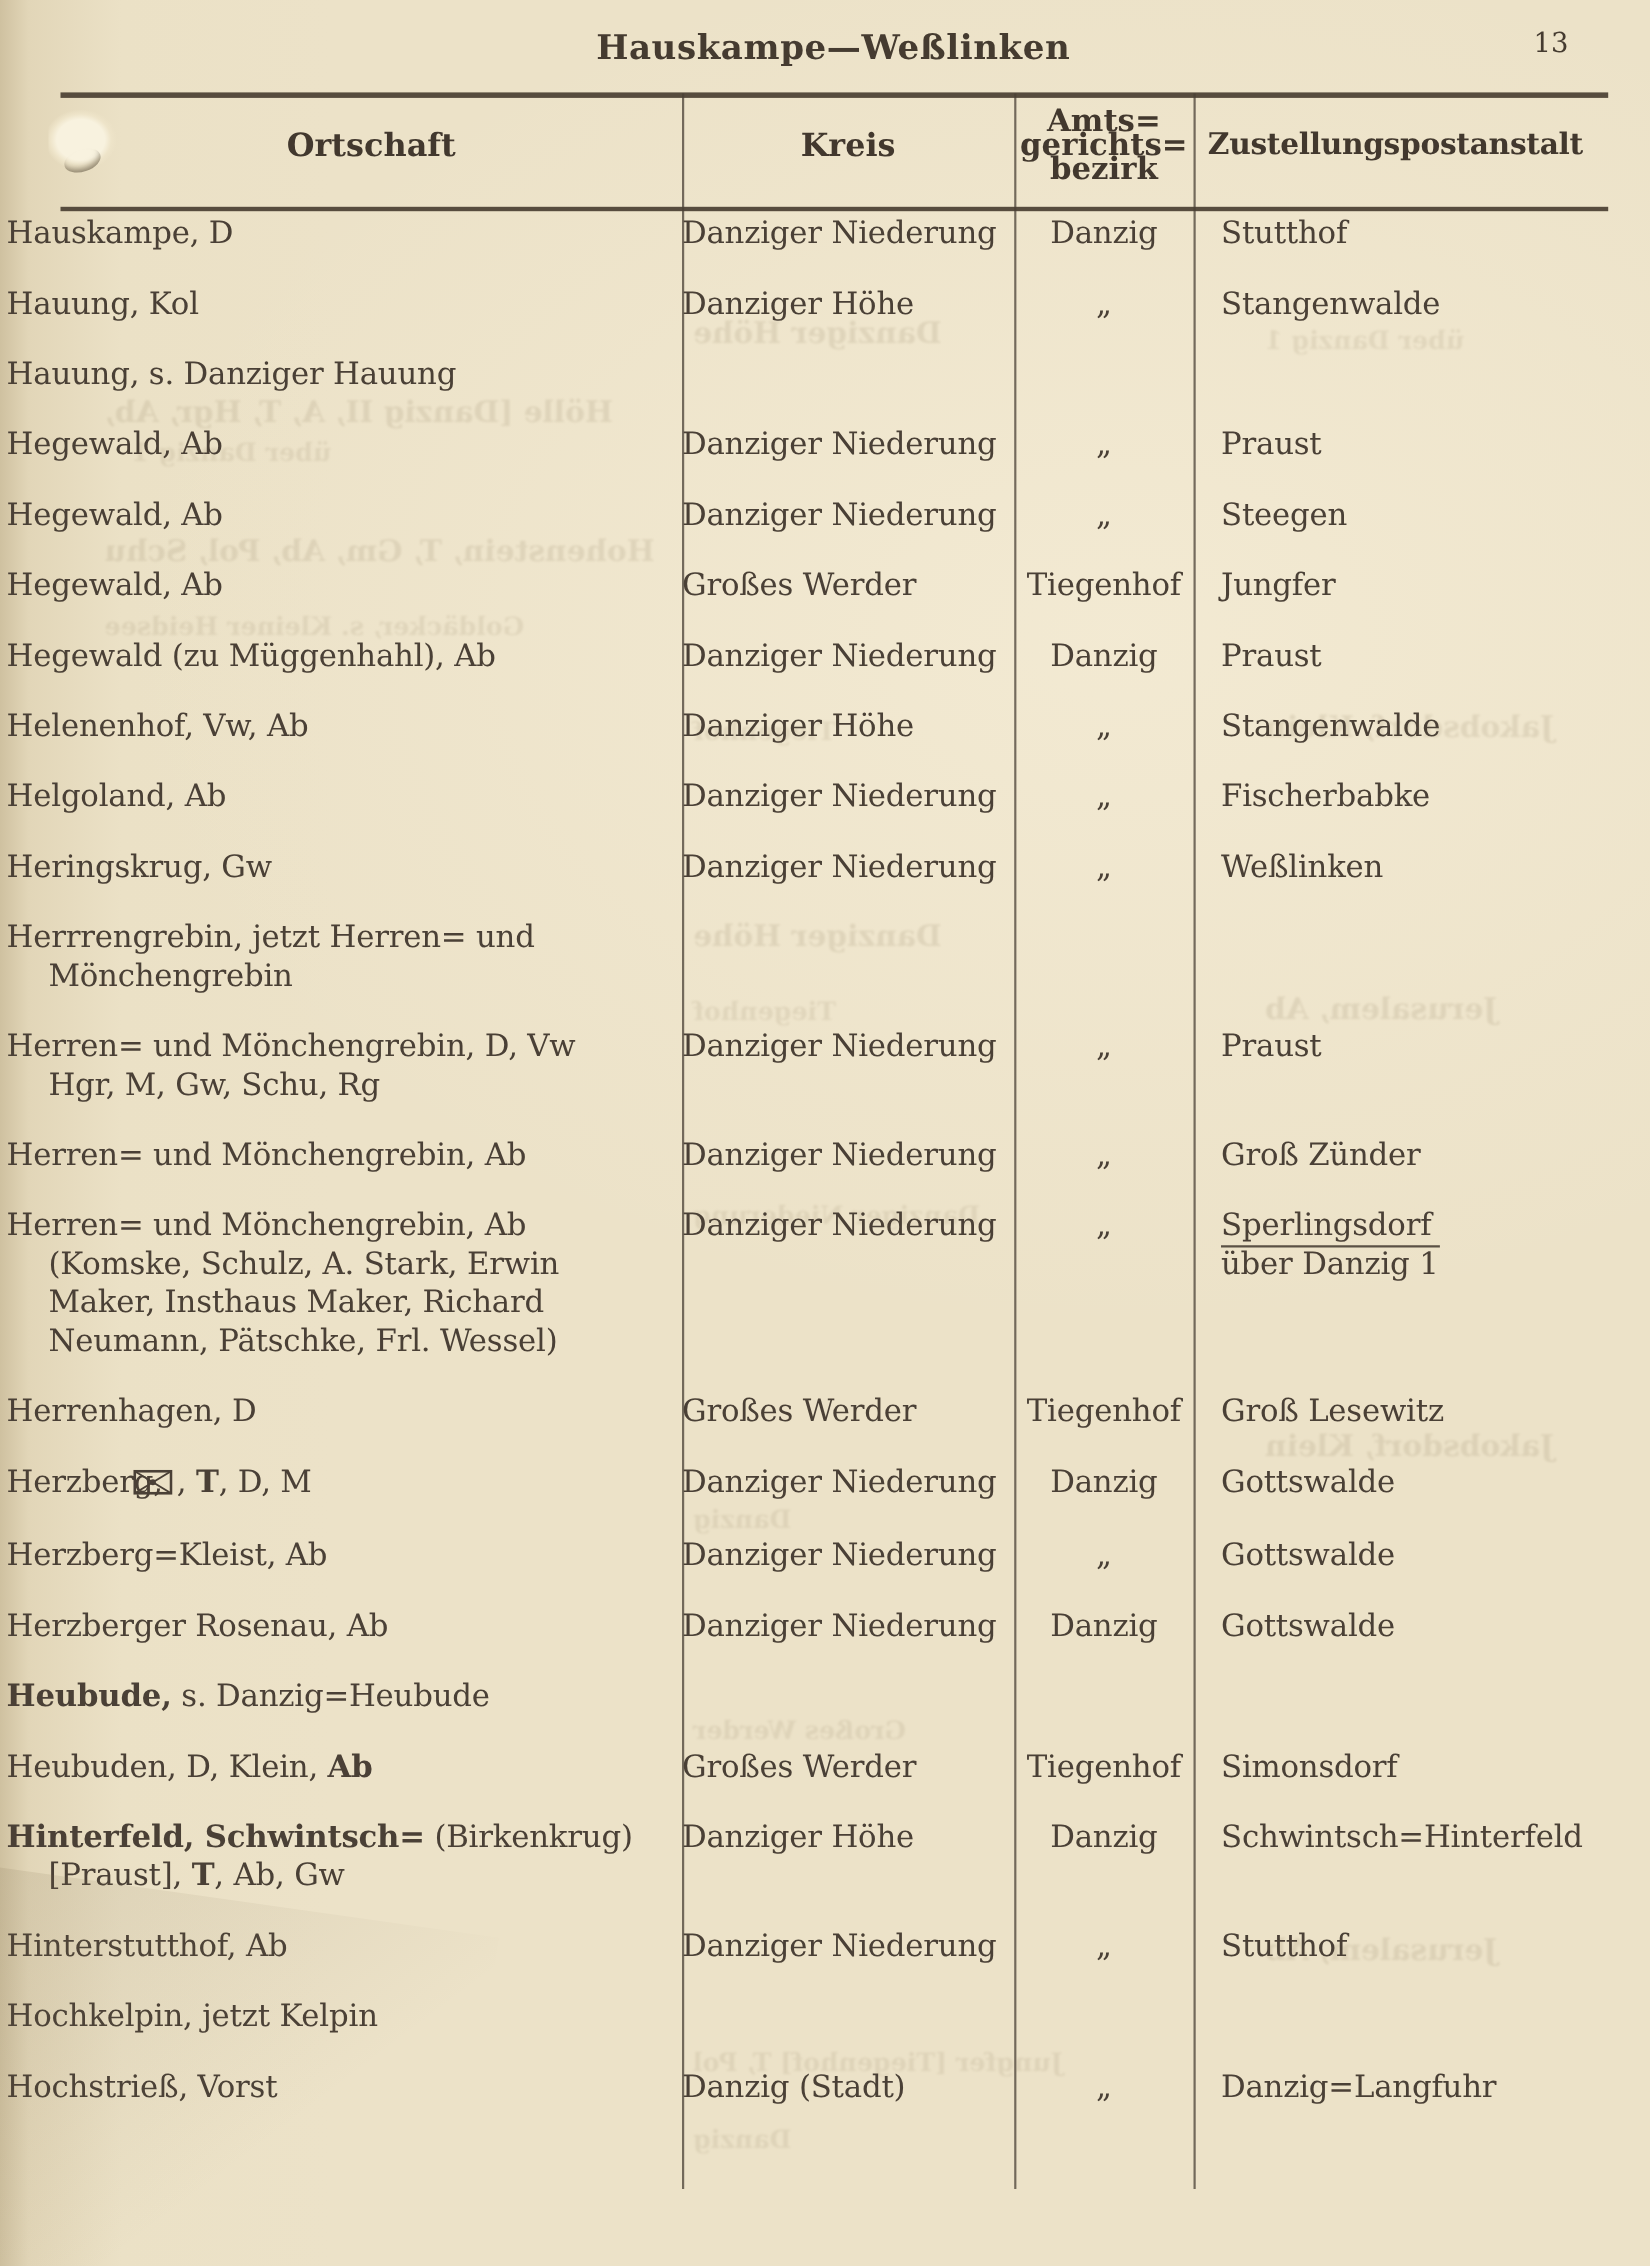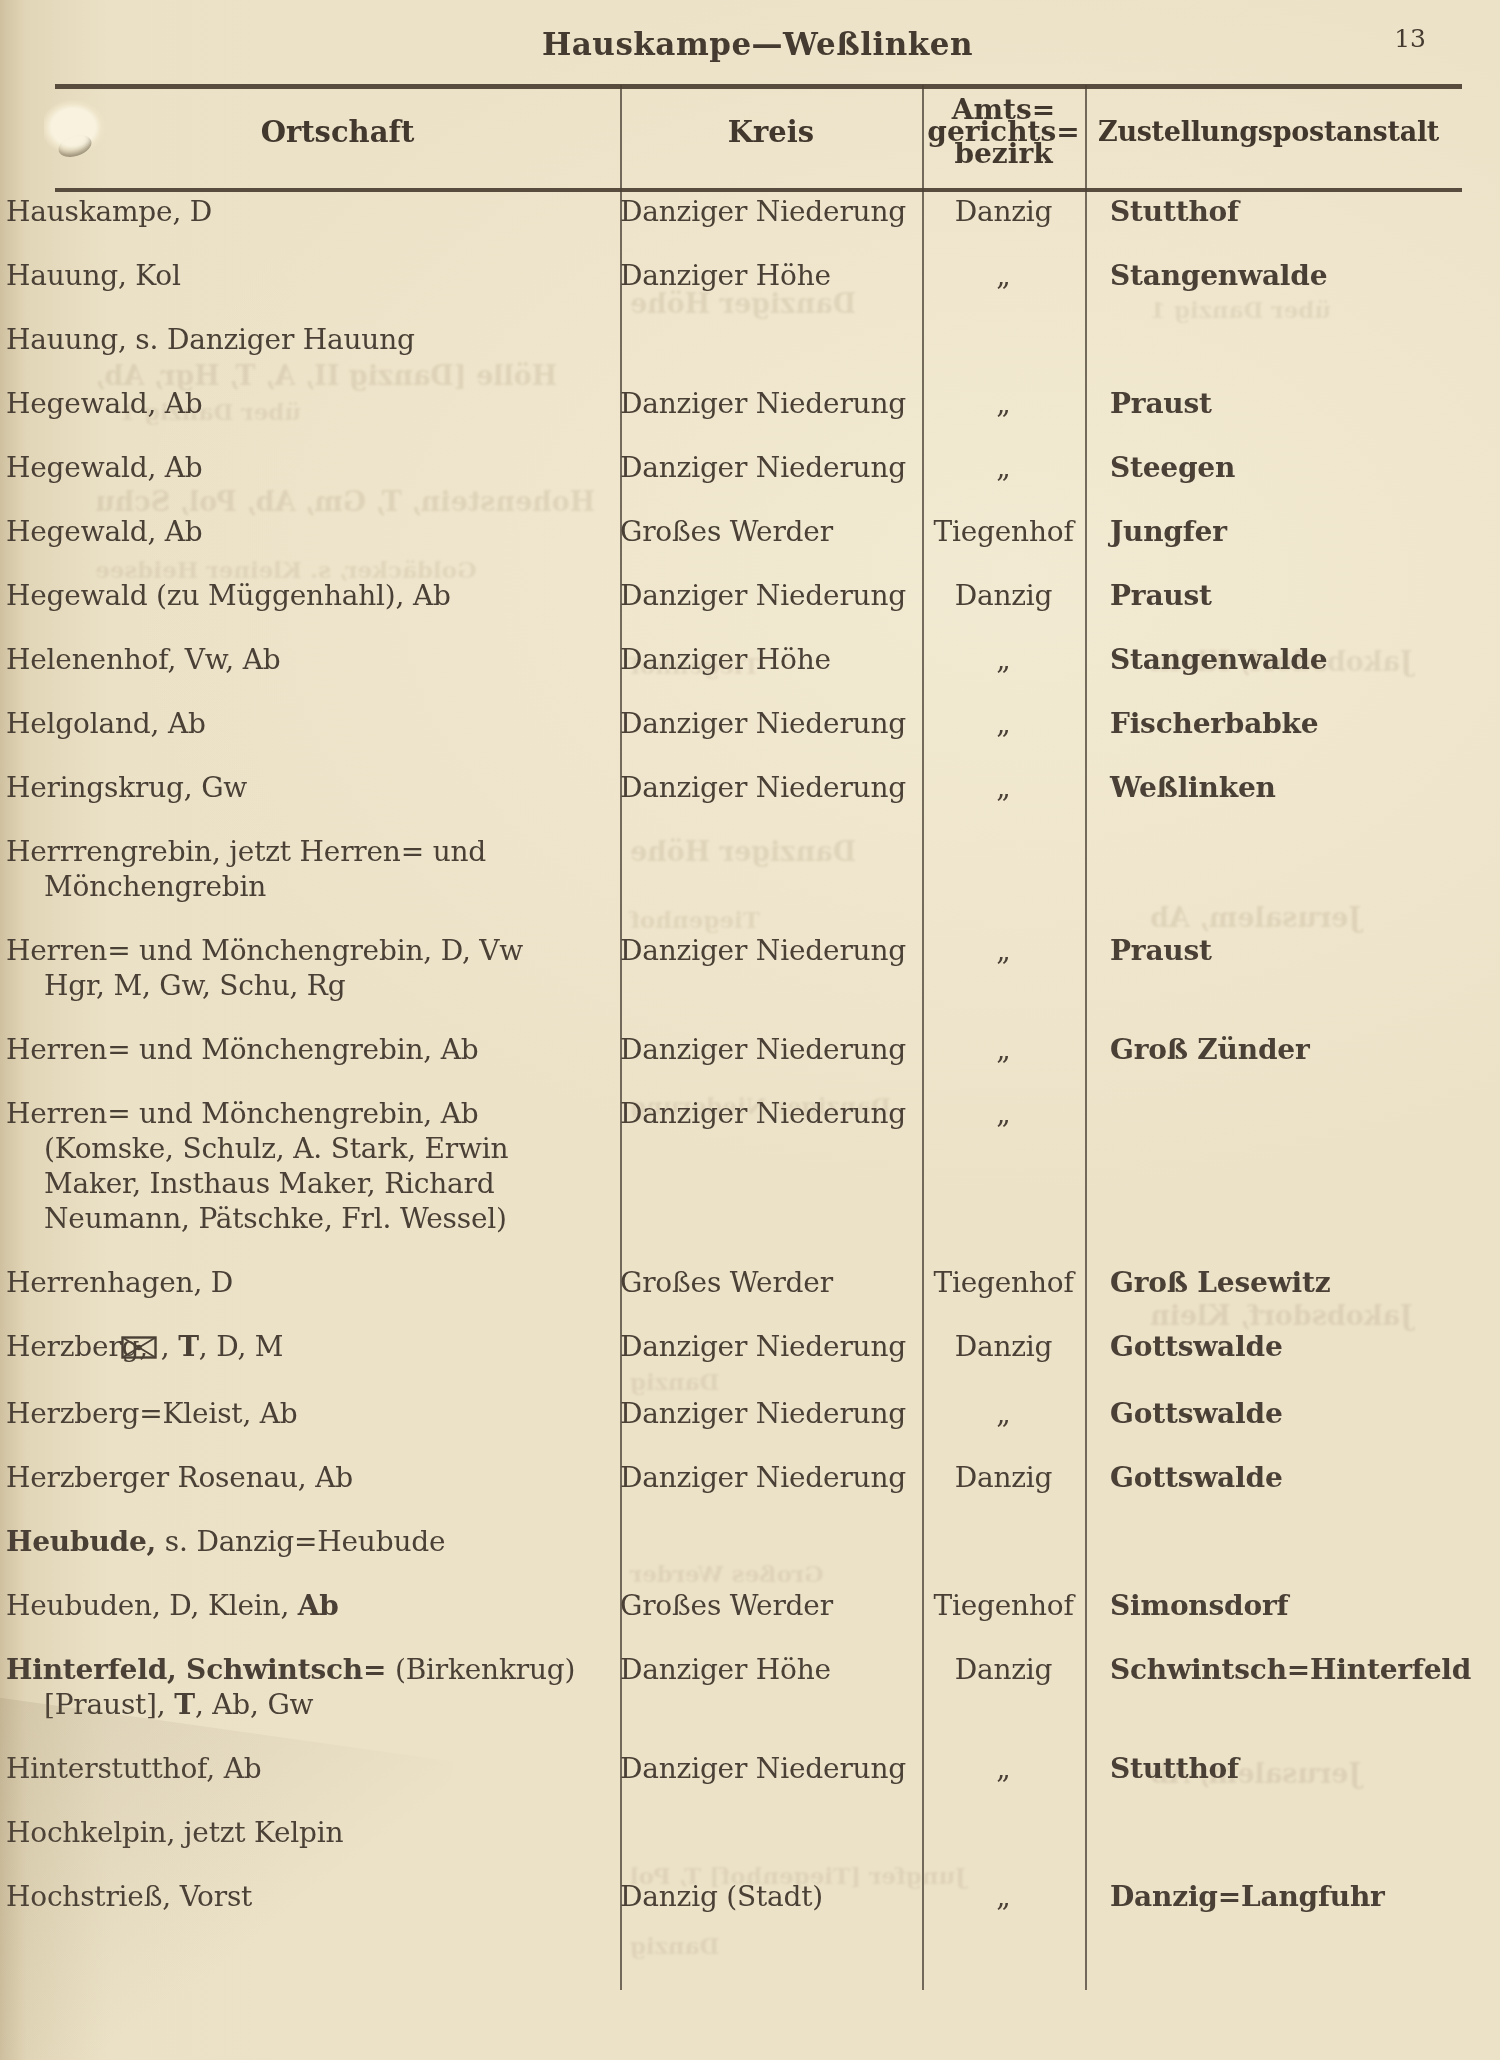--- a/index.html
+++ b/index.html
@@ -50,21 +50,21 @@
   .tbody{position:absolute;top:194px;left:0;right:0;}
   .trow{
     display:grid;grid-template-columns:620px 302px 163px 1fr;
     align-items:start;margin-bottom:29px;
     font-size:28px;line-height:35px;letter-spacing:-.2px;
   }
   .c{min-height:35px;}
   .c1{text-indent:-38px;margin-left:44px;}
   .c2{white-space:nowrap;}
   .c3{text-align:center;}
-  .c4{padding-left:25px;padding-right:52px;font-weight:bold;}
+  .c4{padding-left:25px;padding-right:52px;}
   .b{font-weight:700;}
   .u{border-bottom:2px solid rgba(74,64,54,.9);padding-bottom:2px;padding-right:8px;}
   .env-icon{display:inline-block;vertical-align:-3px;margin:0 2px;}
 
   .bleed{
     position:absolute;transform:scaleX(-1);
     color:#8d7d5e;opacity:.16;filter:blur(1.2px);
     font-size:27px;font-weight:700;white-space:nowrap;pointer-events:none;
   }
   .bleed.small{font-size:23px;opacity:.14;}
@@ -202,20 +202,21 @@
       <div class="trow">
     <div class="c c1">Herren= und Mönchengrebin, Ab</div>
     <div class="c c2">Danziger Niederung</div>
     <div class="c c3">„</div>
     <div class="c c4">Groß Zünder</div>
   </div>
       <div class="trow">
     <div class="c c1">Herren= und Mönchengrebin, Ab<br>(Komske, Schulz, A. Stark, Erwin<br>Maker, Insthaus Maker, Richard<br>Neumann, Pätschke, Frl. Wessel)</div>
     <div class="c c2">Danziger Niederung</div>
     <div class="c c3">„</div>
+    <div class="c c4"><span class="u">Sperlingsdorf</span><br>über Danzig 1</div>
   </div>
       <div class="trow">
     <div class="c c1">Herrenhagen, D</div>
     <div class="c c2">Großes Werder</div>
     <div class="c c3">Tiegenhof</div>
     <div class="c c4">Groß Lesewitz</div>
   </div>
       <div class="trow">
     <div class="c c1">Herzberg, <span class="env-icon"><svg width="36" height="23" viewBox="0 0 36 23">
               <rect x="1.5" y="1.5" width="33" height="20" fill="none" stroke="currentColor" stroke-width="2.4"></rect>

